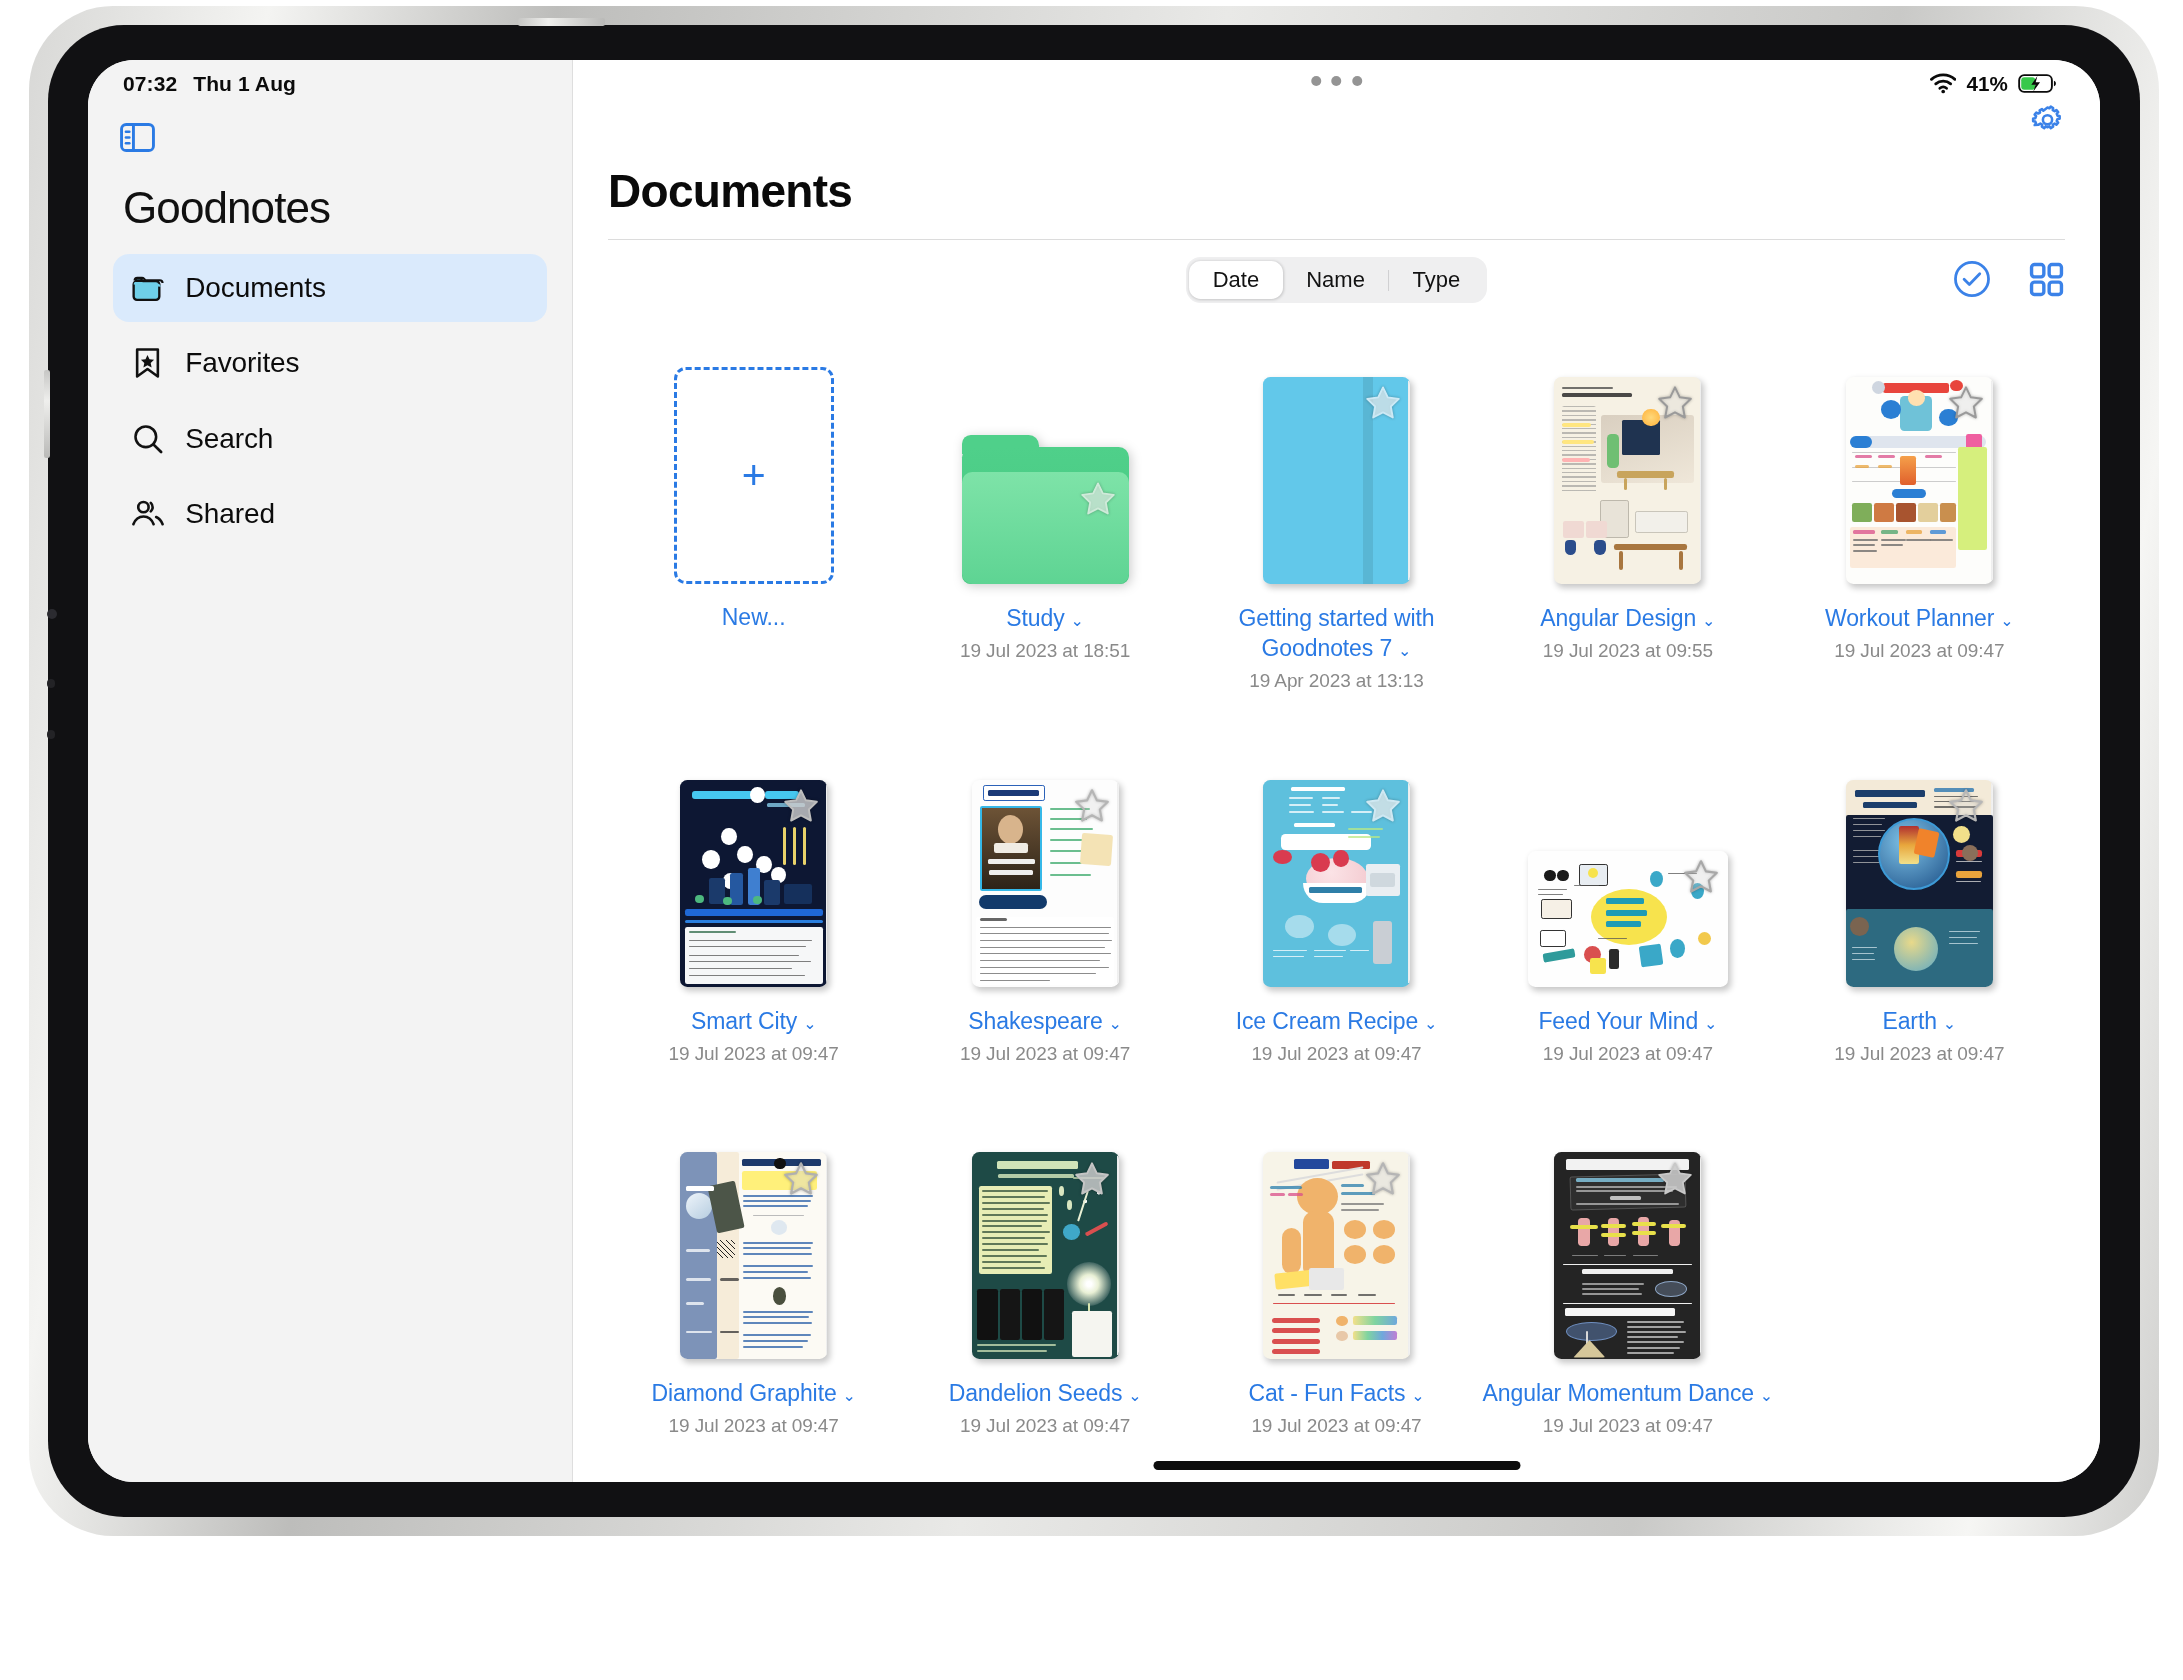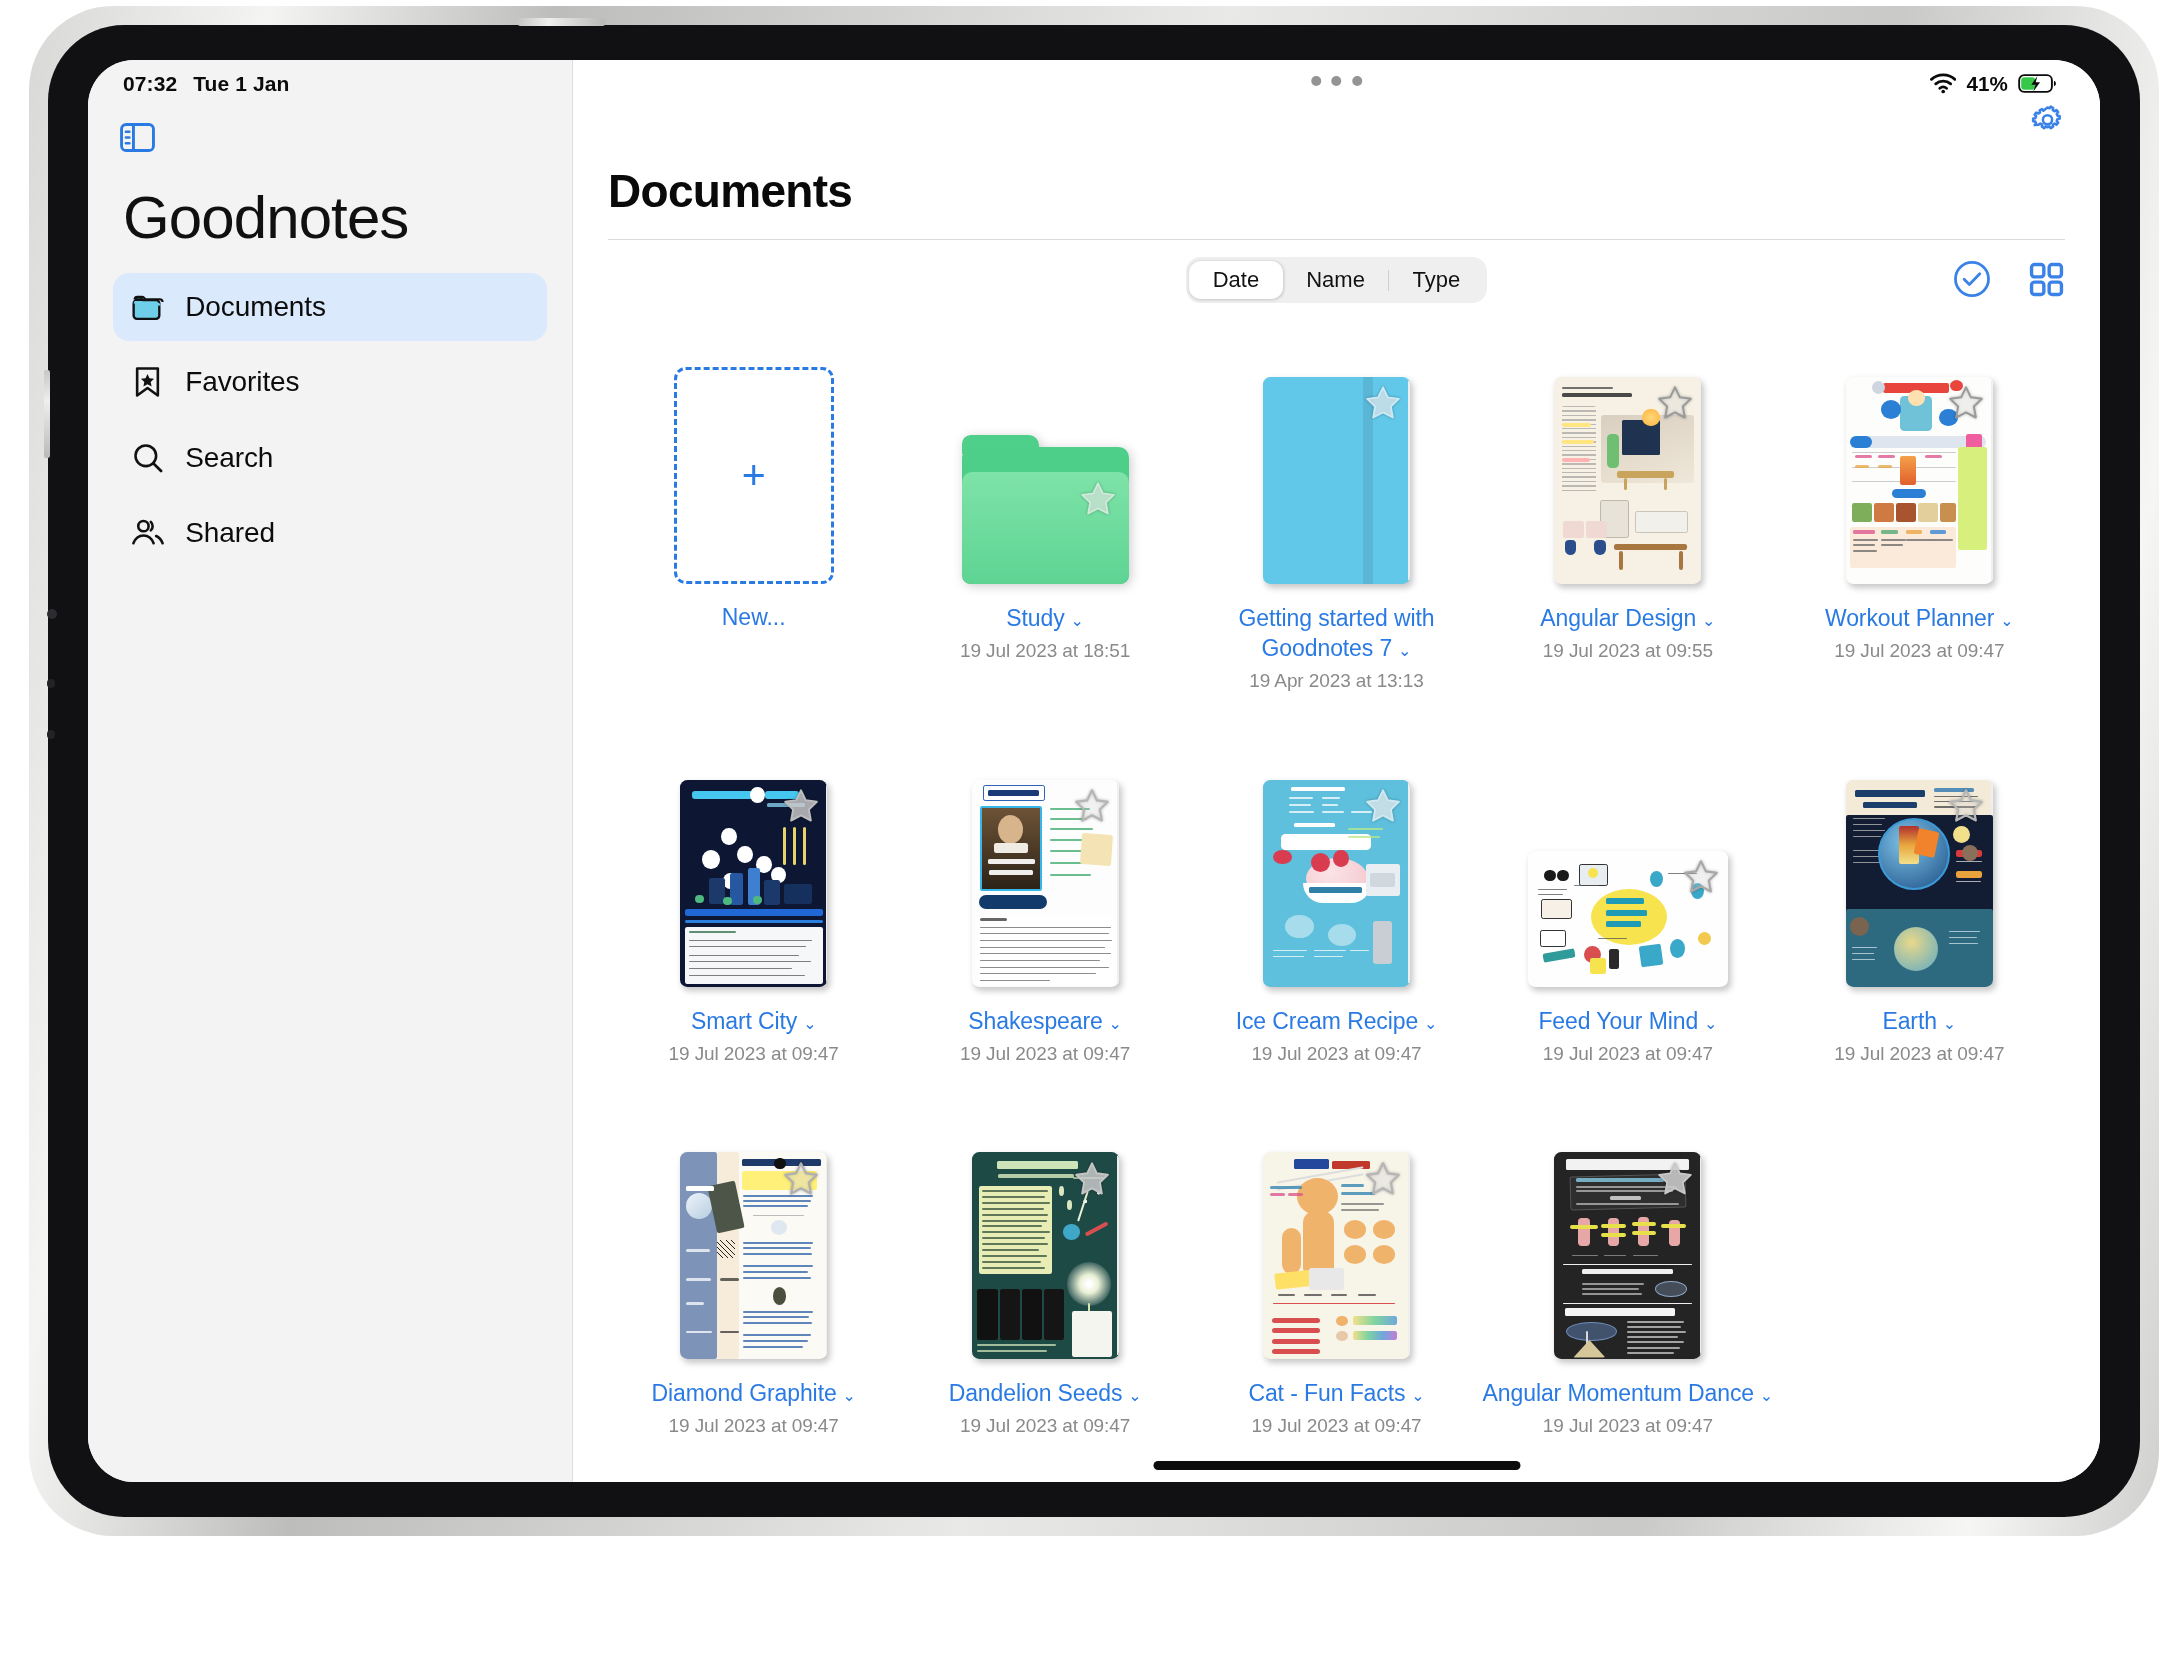--- a/index.html
+++ b/index.html
@@ -66,21 +66,21 @@
   }
   #status-time { margin-right: 16px; }
   #status-date { font-weight: 600; }
 
   #sidebar-toggle {
     margin: 20.6px 0 0 32px;
     width: 35px; height: 29px;
   }
   #app-title {
     margin: 31px 0 0 35px;
-    font-size: 60px; font-weight: 400; color: #101010;
+    font-size: 44px; font-weight: 400; color: #101010;
     letter-spacing: -0.9px;
   }
   #sidebar-nav { margin-top: 20.6px; padding: 0 25px; }
   .nav-item {
     display: flex; align-items: center;
     height: 68px; padding: 0 17.6px;
     border-radius: 16px;
     cursor: pointer;
     margin-bottom: 7.3px;
   }
@@ -237,21 +237,21 @@
     <div class="camera-dot" id="cam1"></div>
     <div class="camera-dot" id="mic1"></div>
     <div class="camera-dot" id="mic2"></div>
 
     <div id="device-screen">
 
       <aside id="sidebar">
 
         <div id="status-bar">
           <span id="status-time">07:32</span>
-          <span id="status-date">Tue 1 Jan</span>
+          <span id="status-date">Thu 1 Aug</span>
         </div>
 
         <div id="sidebar-toggle">
           <svg width="35" height="29" viewBox="0 0 24 20">
             <rect x="1" y="1" width="22" height="18" rx="3.2" fill="none" stroke="#2a7ae4" stroke-width="2"></rect>
             <line x1="9.2" y1="1" x2="9.2" y2="19" stroke="#2a7ae4" stroke-width="2"></line>
             <line x1="4" y1="6" x2="6.4" y2="6" stroke="#2a7ae4" stroke-width="1.7" stroke-linecap="round"></line>
             <line x1="4" y1="10" x2="6.4" y2="10" stroke="#2a7ae4" stroke-width="1.7" stroke-linecap="round"></line>
             <line x1="4" y1="14" x2="6.4" y2="14" stroke="#2a7ae4" stroke-width="1.7" stroke-linecap="round"></line>
           </svg>

